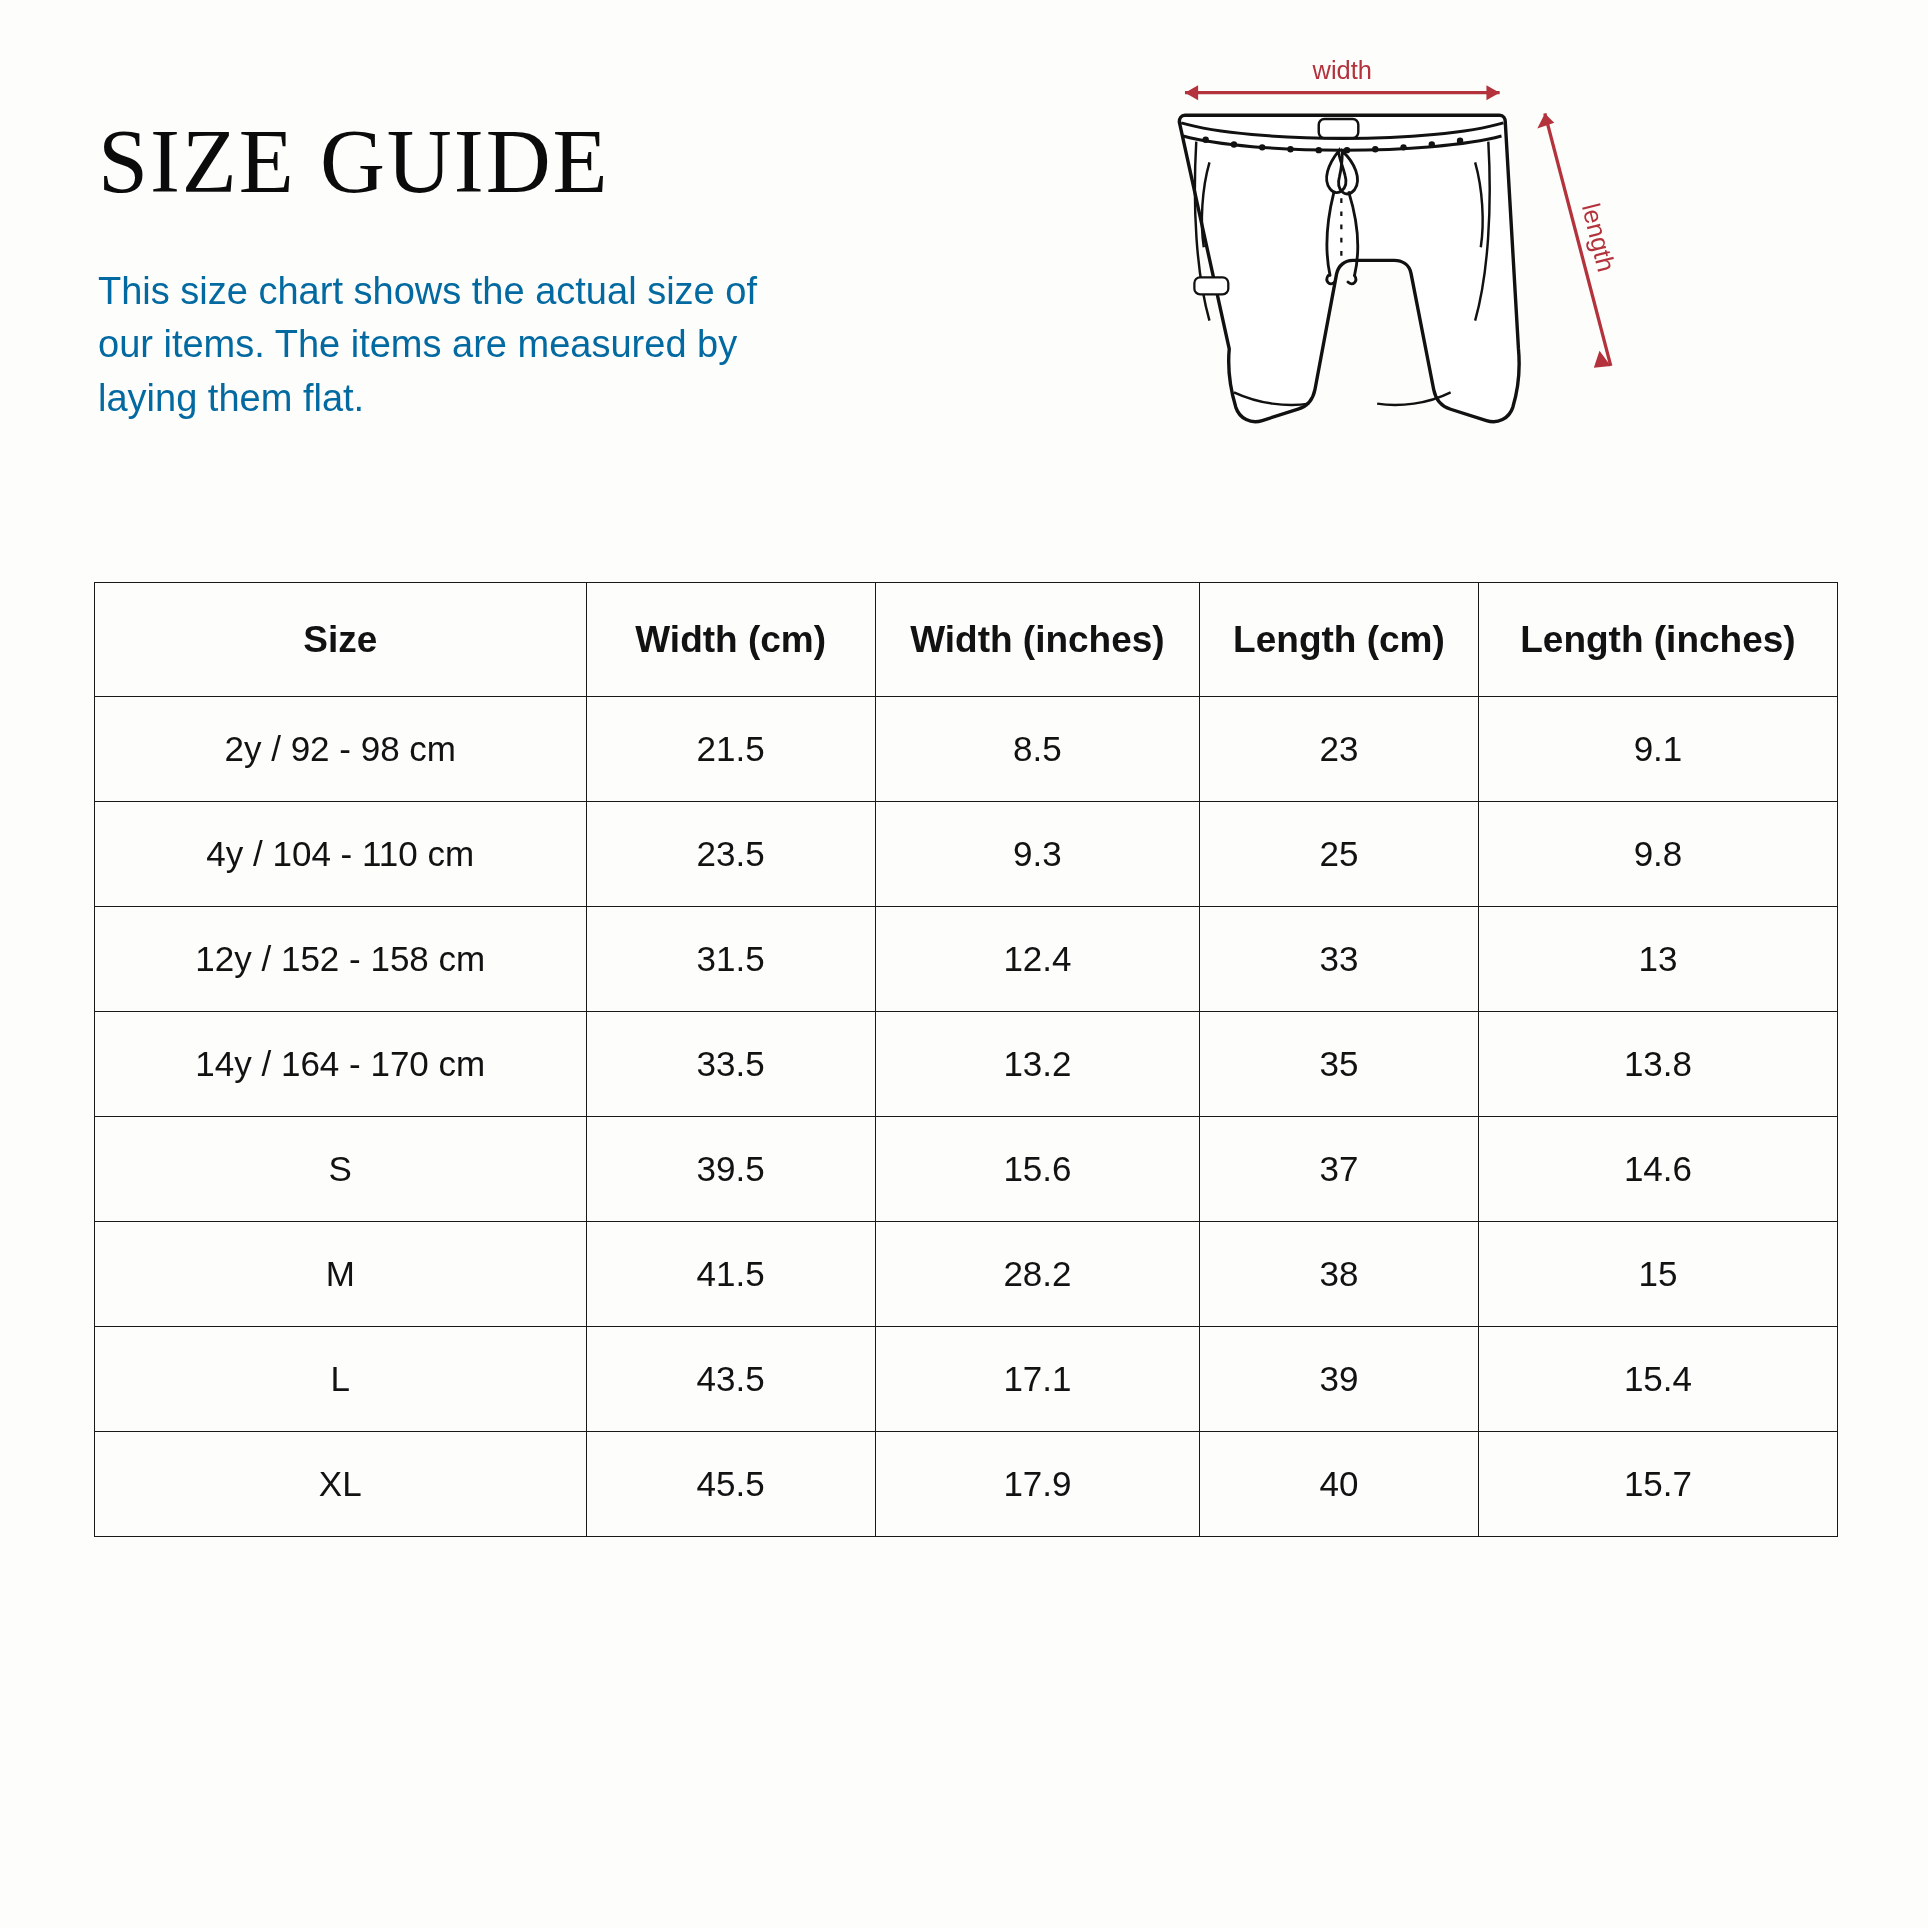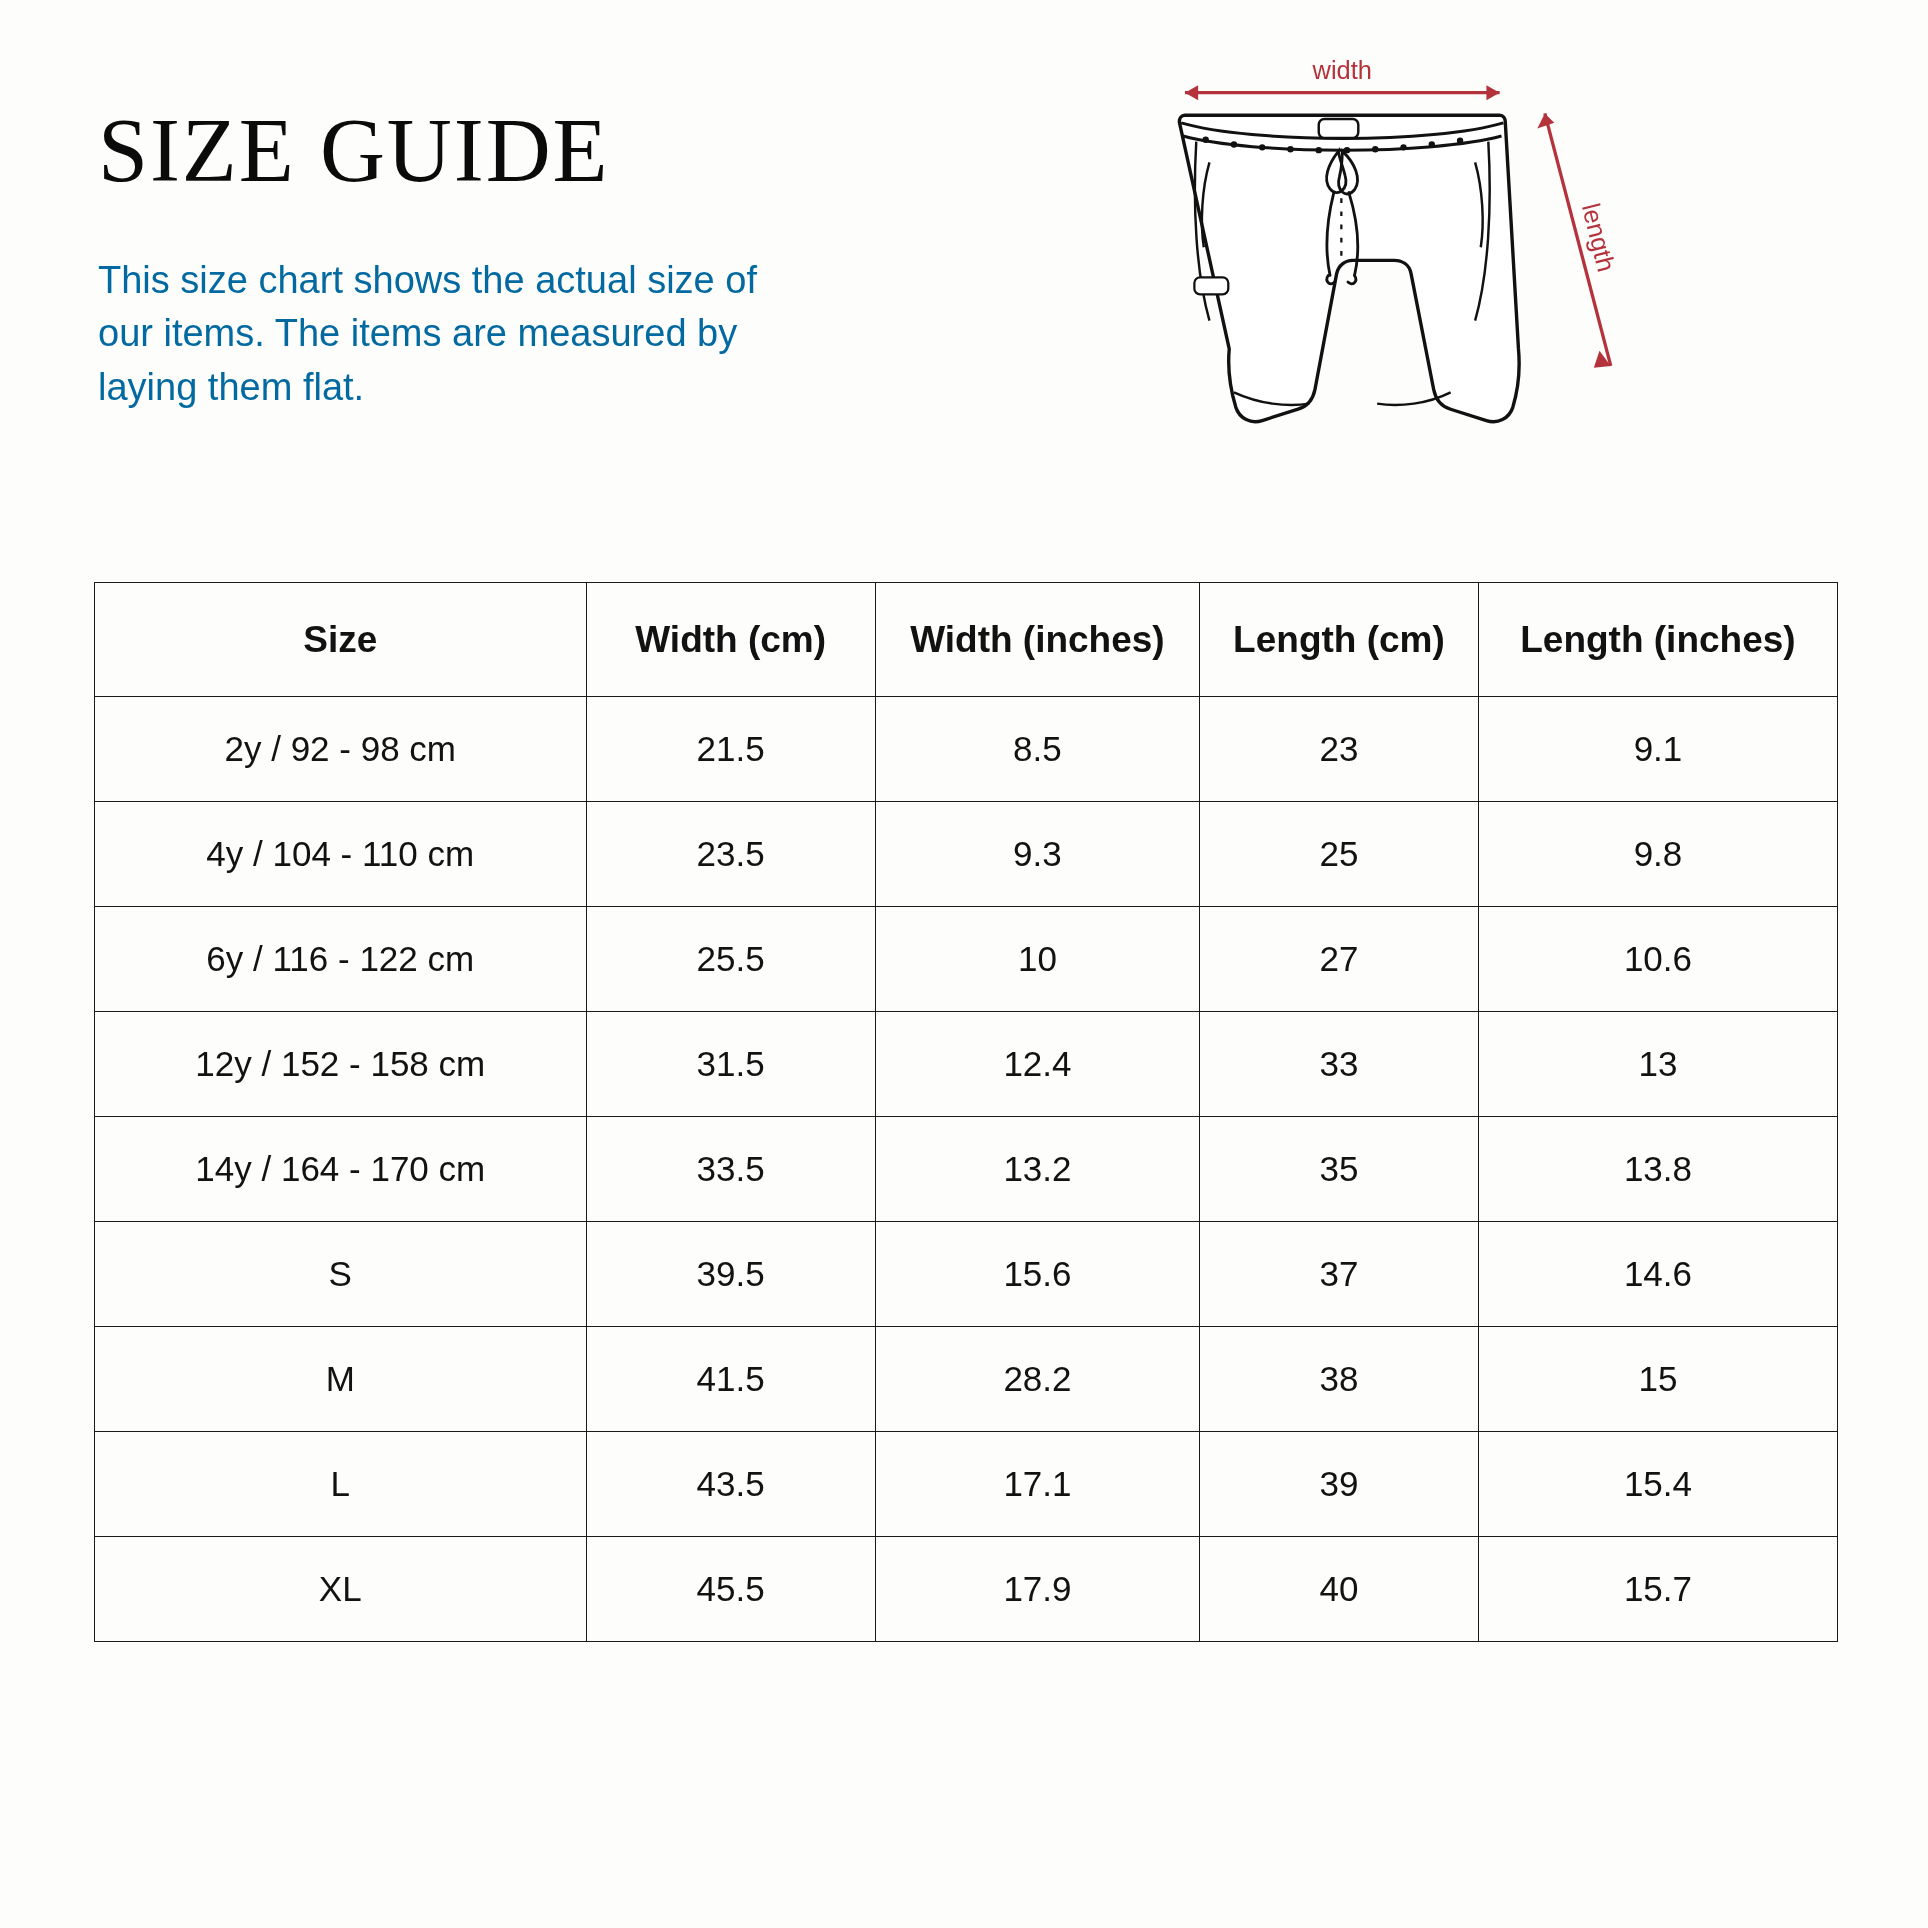--- a/index.html
+++ b/index.html
@@ -18,21 +18,21 @@
   .page {
     position: absolute;
     inset: 0;
     background: #fdfdfb;
   }
 
   
   .header {
     position: absolute;
     left: 98px;
-    top: 104px;
+    top: 115px;
     width: 772px;
   }
   .title {
     font-family: "Liberation Serif", serif;
     font-size: 90px;
     letter-spacing: 1.9px;
     line-height: 1.05;
     margin: 0 0 55px 0;
     color: #0b0b0b;
     font-weight: 400;
@@ -211,27 +211,20 @@
           <td>9.1</td>
         </tr>
         <tr>
           <td>4y / 104 - 110 cm</td>
           <td>23.5</td>
           <td>9.3</td>
           <td>25</td>
           <td>9.8</td>
         </tr>
         <tr>
-          <td>6y / 116 - 122 cm</td>
-          <td>25.5</td>
-          <td>10</td>
-          <td>27</td>
-          <td>10.6</td>
-        </tr>
-        <tr>
           <td>12y / 152 - 158 cm</td>
           <td>31.5</td>
           <td>12.4</td>
           <td>33</td>
           <td>13</td>
         </tr>
         <tr>
           <td>14y / 164 - 170 cm</td>
           <td>33.5</td>
           <td>13.2</td>

